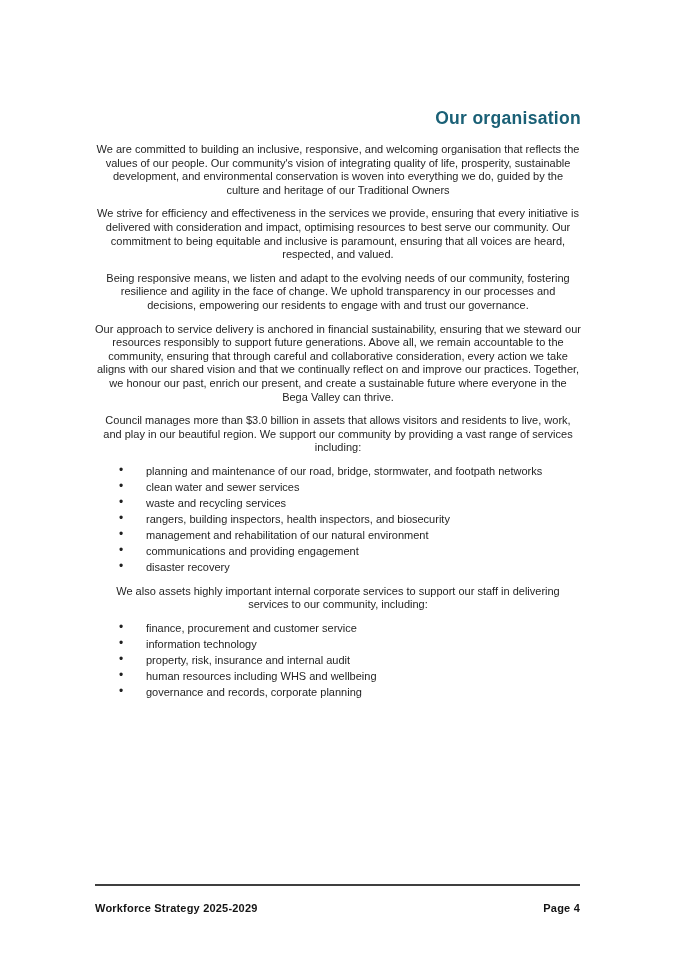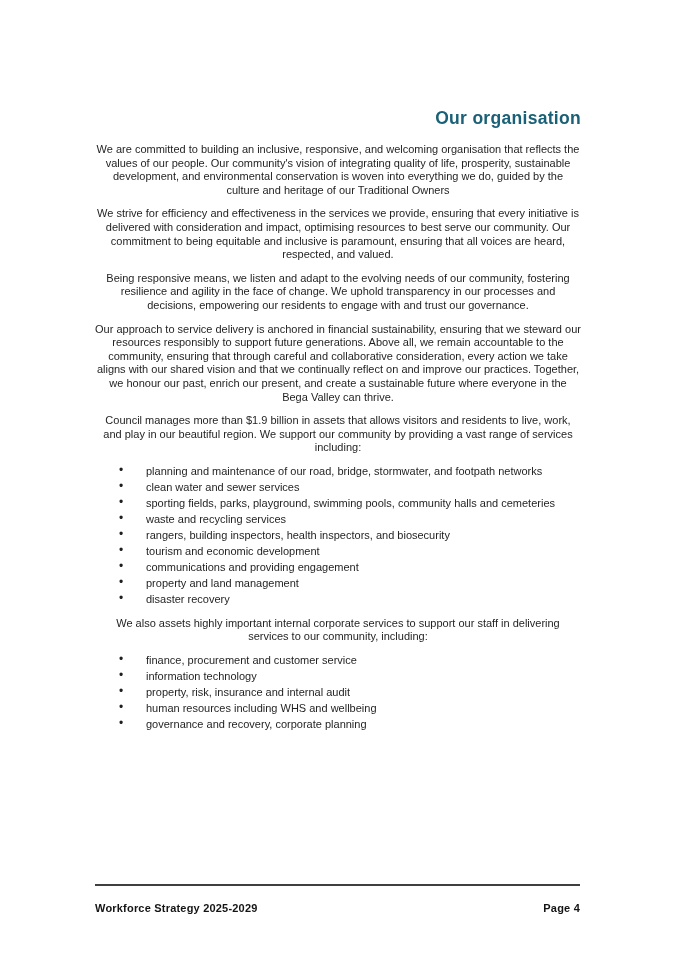--- a/index.html
+++ b/index.html
@@ -86,42 +86,40 @@
 
 <div class="page">
   <div class="content">
 
     <h1 class="doc-title">Our organisation</h1>
 
     <p class="body-para">We are committed to building an inclusive, responsive, and welcoming organisation that reflects the values of our people. Our community's vision of integrating quality of life, prosperity, sustainable development, and environmental conservation is woven into everything we do, guided by the culture and heritage of our Traditional Owners</p>
     <p class="body-para">We strive for efficiency and effectiveness in the services we provide, ensuring that every initiative is delivered with consideration and impact, optimising resources to best serve our community. Our commitment to being equitable and inclusive is paramount, ensuring that all voices are heard, respected, and valued.</p>
     <p class="body-para">Being responsive means, we listen and adapt to the evolving needs of our community, fostering resilience and agility in the face of change. We uphold transparency in our processes and decisions, empowering our residents to engage with and trust our governance.</p>
     <p class="body-para">Our approach to service delivery is anchored in financial sustainability, ensuring that we steward our resources responsibly to support future generations. Above all, we remain accountable to the community, ensuring that through careful and collaborative consideration, every action we take aligns with our shared vision and that we continually reflect on and improve our practices. Together, we honour our past, enrich our present, and create a sustainable future where everyone in the Bega Valley can thrive.</p>
-    <p class="body-para">Council manages more than $1.9 billion in assets that allows visitors and residents to live, work, and play in our beautiful region. We support our community by providing a vast range of services including:</p>
+    <p class="body-para">Council manages more than $3.0 billion in assets that allows visitors and residents to live, work, and play in our beautiful region. We support our community by providing a vast range of services including:</p>
 
     <ul class="doc-list">
         <li>planning and maintenance of our road, bridge, stormwater, and footpath networks</li>
         <li>clean water and sewer services</li>
-        <li>sporting fields, parks, playground, swimming pools, community halls and cemeteries</li>
         <li>waste and recycling services</li>
         <li>rangers, building inspectors, health inspectors, and biosecurity</li>
-        <li>tourism and economic development</li>
+        <li>management and rehabilitation of our natural environment</li>
         <li>communications and providing engagement</li>
-        <li>property and land management</li>
         <li>disaster recovery</li>
       </ul>
 
     <p class="body-para">We also assets highly important internal corporate services to support our staff in delivering services to our community, including:</p>
 
     <ul class="doc-list">
         <li>finance, procurement and customer service</li>
         <li>information technology</li>
         <li>property, risk, insurance and internal audit</li>
         <li>human resources including WHS and wellbeing</li>
-        <li>governance and recovery, corporate planning</li>
+        <li>governance and records, corporate planning</li>
       </ul>
 
   </div>
 
   <div class="footer-divider"></div>
   <div class="footer-row">
     <span>Workforce Strategy 2025-2029</span>
     <span>Page 4</span>
   </div>
 </div>

